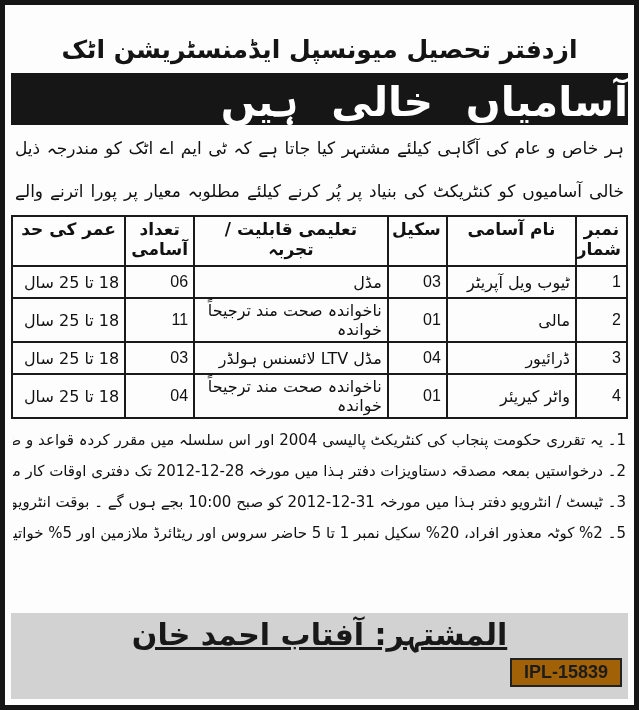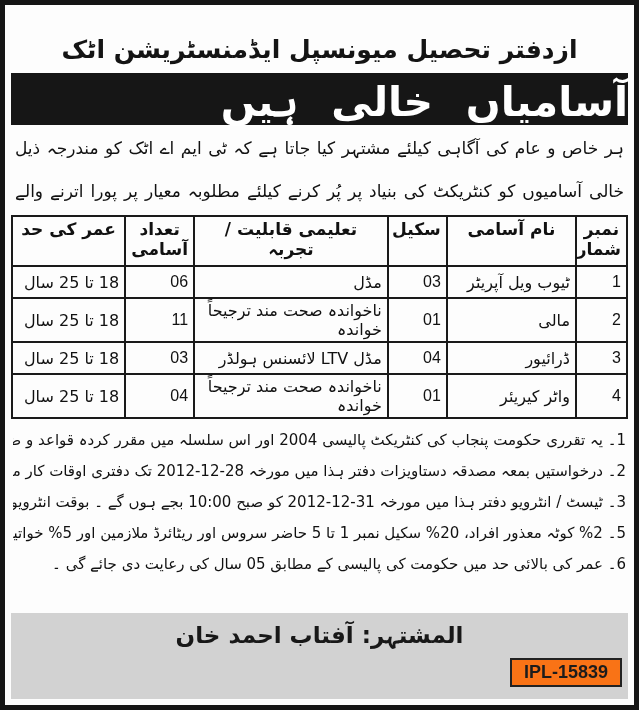--- a/index.html
+++ b/index.html
@@ -96,26 +96,26 @@
   .footer {
     position:relative;
     flex:0 0 auto;
     height:86px;
     background:#d2d2d2;
     margin-top:4px;
     text-align:center;
     direction:rtl;
     padding-top:4px;
   }
-  .footer-line1 { font-weight:bold; font-size:23px; line-height:36px; color:#181818; }
+  .footer-line1 { font-weight:bold; font-size:30px; line-height:36px; color:#181818;text-decoration:underline; }
   .footer-line2 { font-weight:bold; font-size:26px; line-height:38px; color:#181818; }
   .ipl-box {
     position:absolute;
     right:6px; bottom:12px;
-    background:#f97316;
+    background:#a16207;
     border:2px solid #222;
     padding:2px 12px;
     font-family:"Liberation Sans", sans-serif;
     font-weight:bold;
     font-size:18px;
     direction:ltr;
     color:#1c1c1c;
   }
 </style>
 </head>
@@ -184,21 +184,20 @@
         <td>18 تا 25 سال</td>
       </tr>
     </tbody>
   </table>
 
   <div class="notes">
     <div class="note">1۔ یہ تقرری حکومت پنجاب کی کنٹریکٹ پالیسی 2004 اور اس سلسلہ میں مقرر کردہ قواعد و ضوابط کے مطابق ہوگی ۔</div>
     <div class="note">2۔ درخواستیں بمعہ مصدقہ دستاویزات دفتر ہذا میں مورخہ 28-12-2012 تک دفتری اوقات کار میں وصول کی جائینگی ۔</div>
     <div class="note">3۔ ٹیسٹ / انٹرویو دفتر ہذا میں مورخہ 31-12-2012 کو صبح 10:00 بجے ہوں گے ۔ بوقت انٹرویو اصل اسناد ہمراہ لائیں ۔</div>
     <div class="note">5۔ 2% کوٹہ معذور افراد، 20% سکیل نمبر 1 تا 5 حاضر سروس اور ریٹائرڈ ملازمین اور 5% خواتین کیلئے مختص ہوگا ۔</div>
-    <div class="note">6۔ عمر کی بالائی حد میں حکومت کی پالیسی کے مطابق 05 سال کی رعایت دی جائے گی ۔</div>
   </div>
 
   <div class="footer">
     <div class="footer-line1">المشتہر: آفتاب احمد خان</div>
     <div class="ipl-box">IPL-15839</div>
   </div>
 
 </div>
 
 </body></html>

